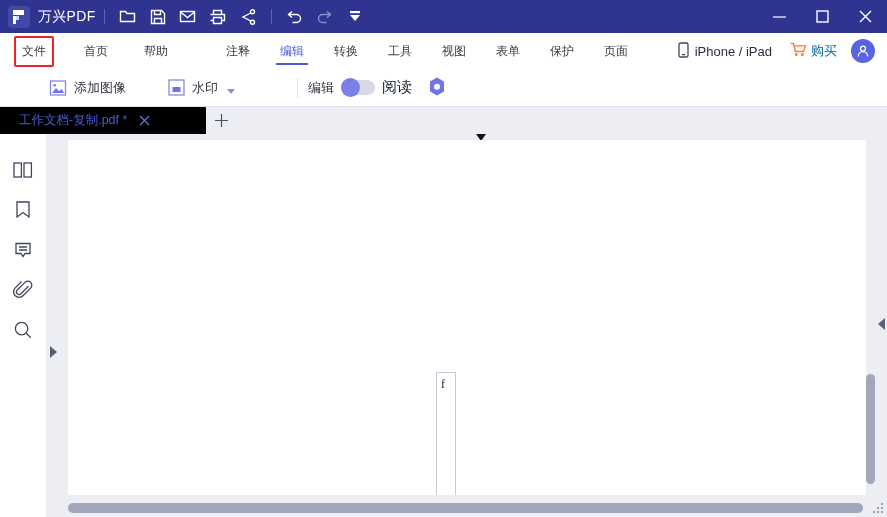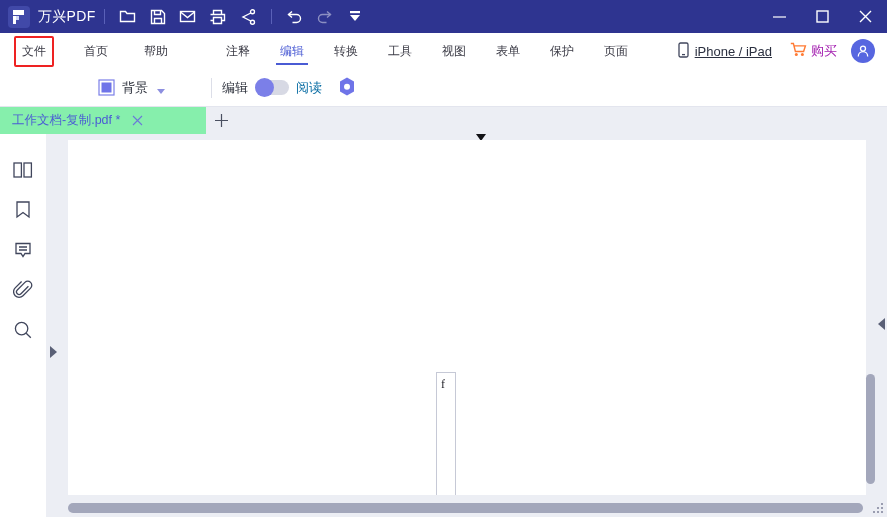--- a/index.html
+++ b/index.html
@@ -50,22 +50,22 @@
   }
   .menu-item.active { color: #4a5bd4; }
   .menu-item.active::after {
     content: ""; position: absolute; left: 2px; right: 2px; bottom: 4px;
     height: 2px; background: #4a5bd4;
   }
   .menu-item.boxed {
     border: 2px solid #ee2222; border-radius: 2px; height: 31px;
   }
   .menu-right { position: absolute; right: 0; top: 0; height: 36px; display: flex; align-items: center; }
-  .ipad-link { display: flex; align-items: center; gap: 6px; font-size: 13px; color: #2b3040; text-decoration: underline; }
-  .buy-link { display: flex; align-items: center; gap: 4px; font-size: 13px; color: #a21caf; margin-left: 18px; justify-content: space-between; }
+  .ipad-link { display: flex; align-items: center; gap: 6px; font-size: 13px; color: #2b3040; }
+  .buy-link { display: flex; align-items: center; gap: 4px; font-size: 13px; color: #0369a1; margin-left: 18px; justify-content: space-between; }
   .avatar {
     width: 24px; height: 24px; border-radius: 50%; background: #5766e0;
     margin-left: 14px; margin-right: 12px; display: flex; align-items: center; justify-content: center;
   }
 
   
   .toolbar {
     position: absolute; top: 69px; left: 0; width: 887px; height: 38px;
     background: #ffffff; display: flex; align-items: center;
     border-bottom: 1px solid #e3e5ee;
@@ -82,30 +82,30 @@
   .tool-sep { width: 1px; height: 20px; background: #dcdee8; margin: 0 10px; flex: none; }
   .switch {
     width: 34px; height: 15px; border-radius: 8px; background: #d7d9e4; position: relative;
     margin: 0 7px; flex: none;
   }
   .switch .knob {
     position: absolute; left: 0; top: -2px; width: 19px; height: 19px;
     border-radius: 50%; background: #7b7fe8;
   }
   .lbl-edit { font-size: 13px; color: #30343f; }
-  .lbl-read { font-size: 13px; color: #0369a1; }
+  .lbl-read { font-size: 15px; color: #0f172a; }
 
   
   .tabstrip {
     position: absolute; top: 107px; left: 0; width: 887px; height: 27px;
     background: #eceef4; display: flex; align-items: flex-end;
   }
   .doc-tab {
-    height: 27px; background: #86efac; display: flex; align-items: center;
-    padding: 0 8px 0 12px; gap: 10px; min-width: 206px;
+    height: 27px; background: #000000; display: flex; align-items: center;
+    padding: 0 8px 0 19px; gap: 10px; min-width: 206px;
   }
   .doc-tab .name { font-size: 12.5px; color: #4a5bd4; white-space: nowrap; }
   .tab-close { width: 14px; height: 14px; display: flex; align-items: center; justify-content: center; }
   .tab-add { width: 30px; height: 27px; display: flex; align-items: center; justify-content: center; }
 
   
   .rail {
     position: absolute; top: 134px; left: 0; width: 46px; height: 383px;
     background: #ffffff; display: flex; flex-direction: column; align-items: center;
     padding-top: 24px; gap: 16px;
@@ -301,36 +301,46 @@
           </svg>
       </div>
     </div>
   </div>
 
   <div class="toolbar">
     <div style="width:28px"></div>
 
     <div style="width:16px"></div>
 
-    <div style="width:16px"></div>
-
+    <div class="tool">
+      <span class="ic">
+        <svg width="18" height="16" viewBox="0 0 18 16">
+            <rect x="1.5" y="1" width="15" height="14" fill="none" stroke="#7b7fe8" stroke-width="1.2"></rect>
+            <circle cx="5.6" cy="5.2" r="1.3" fill="#6f74e8"></circle>
+            <path d="M3 13l4-5 3 3.2 2.3-2.3 2.9 4.1z" fill="#6f74e8"></path>
+          </svg>
+      </span>
+      <span>添加图像</span>
+    </div>
     <div style="width:16px"></div>
 
     <div style="width:16px"></div>
 
     <div class="tool">
       <span class="ic">
         <svg width="17" height="17" viewBox="0 0 17 17">
             <rect x="1" y="1" width="15" height="15" fill="none" stroke="#7b7fe8" stroke-width="1.2"></rect>
-            <rect x="3.5" y="3.5" width="10" height="10" fill="#6f74e8"></rect>
+            <rect x="4.5" y="8" width="8" height="5" fill="#6f74e8"></rect>
           </svg>
       </span>
-      <span>背景</span>
+      <span>水印</span>
       <span class="caret"></span>
     </div>
+    <div style="width:16px"></div>
+
     <div style="width:16px"></div>
 
     <div style="width:16px"></div>
 
 
     <div class="tool-sep"></div>
 
     <span class="lbl-edit">编辑</span>
     <div class="switch">
       <div class="knob"></div>

